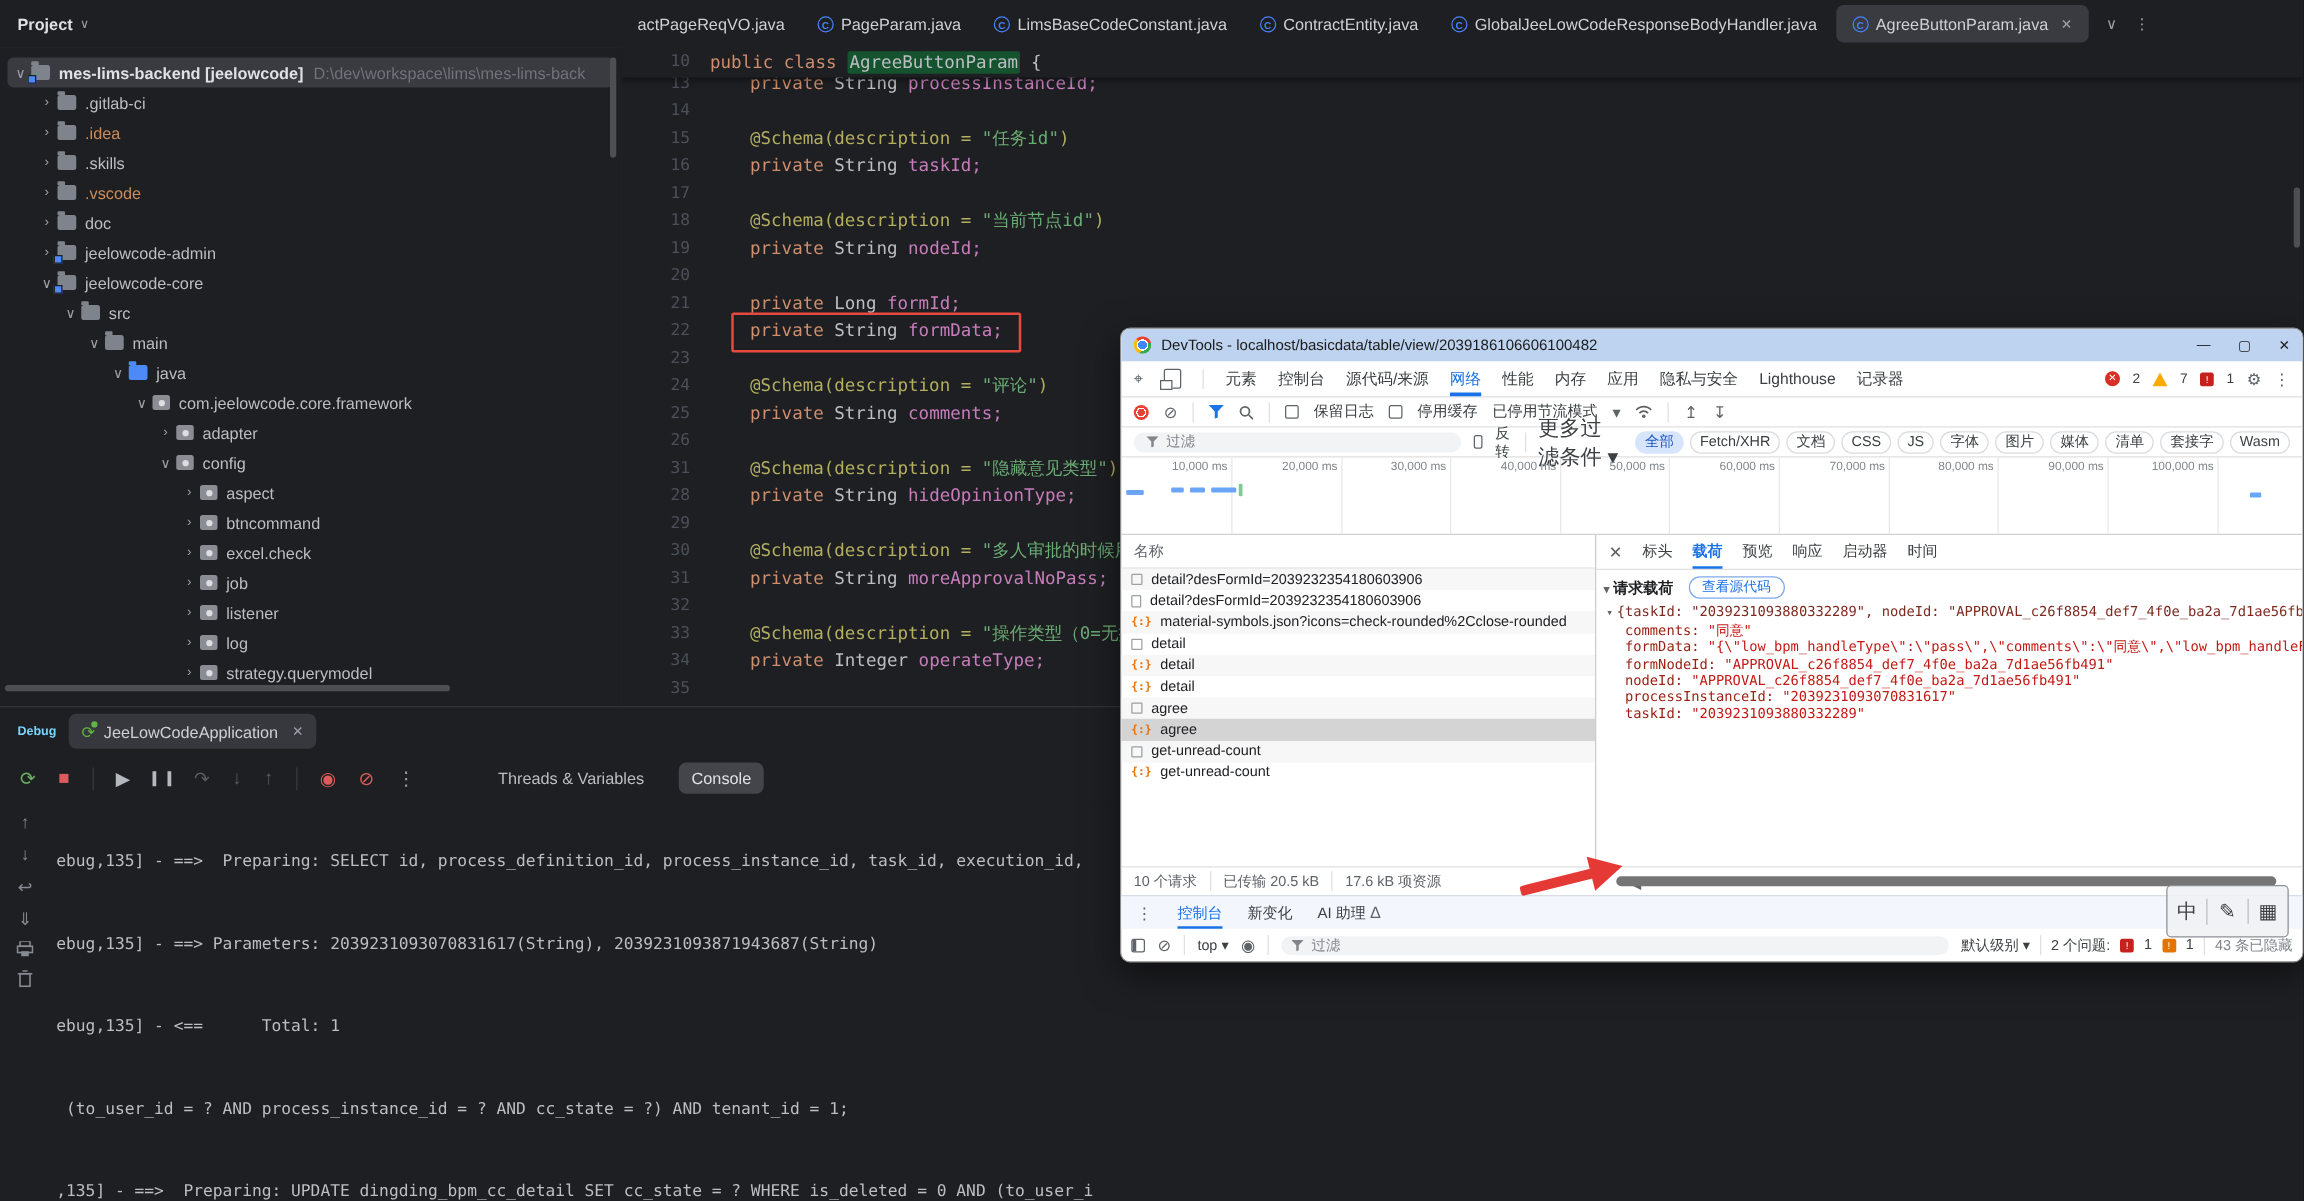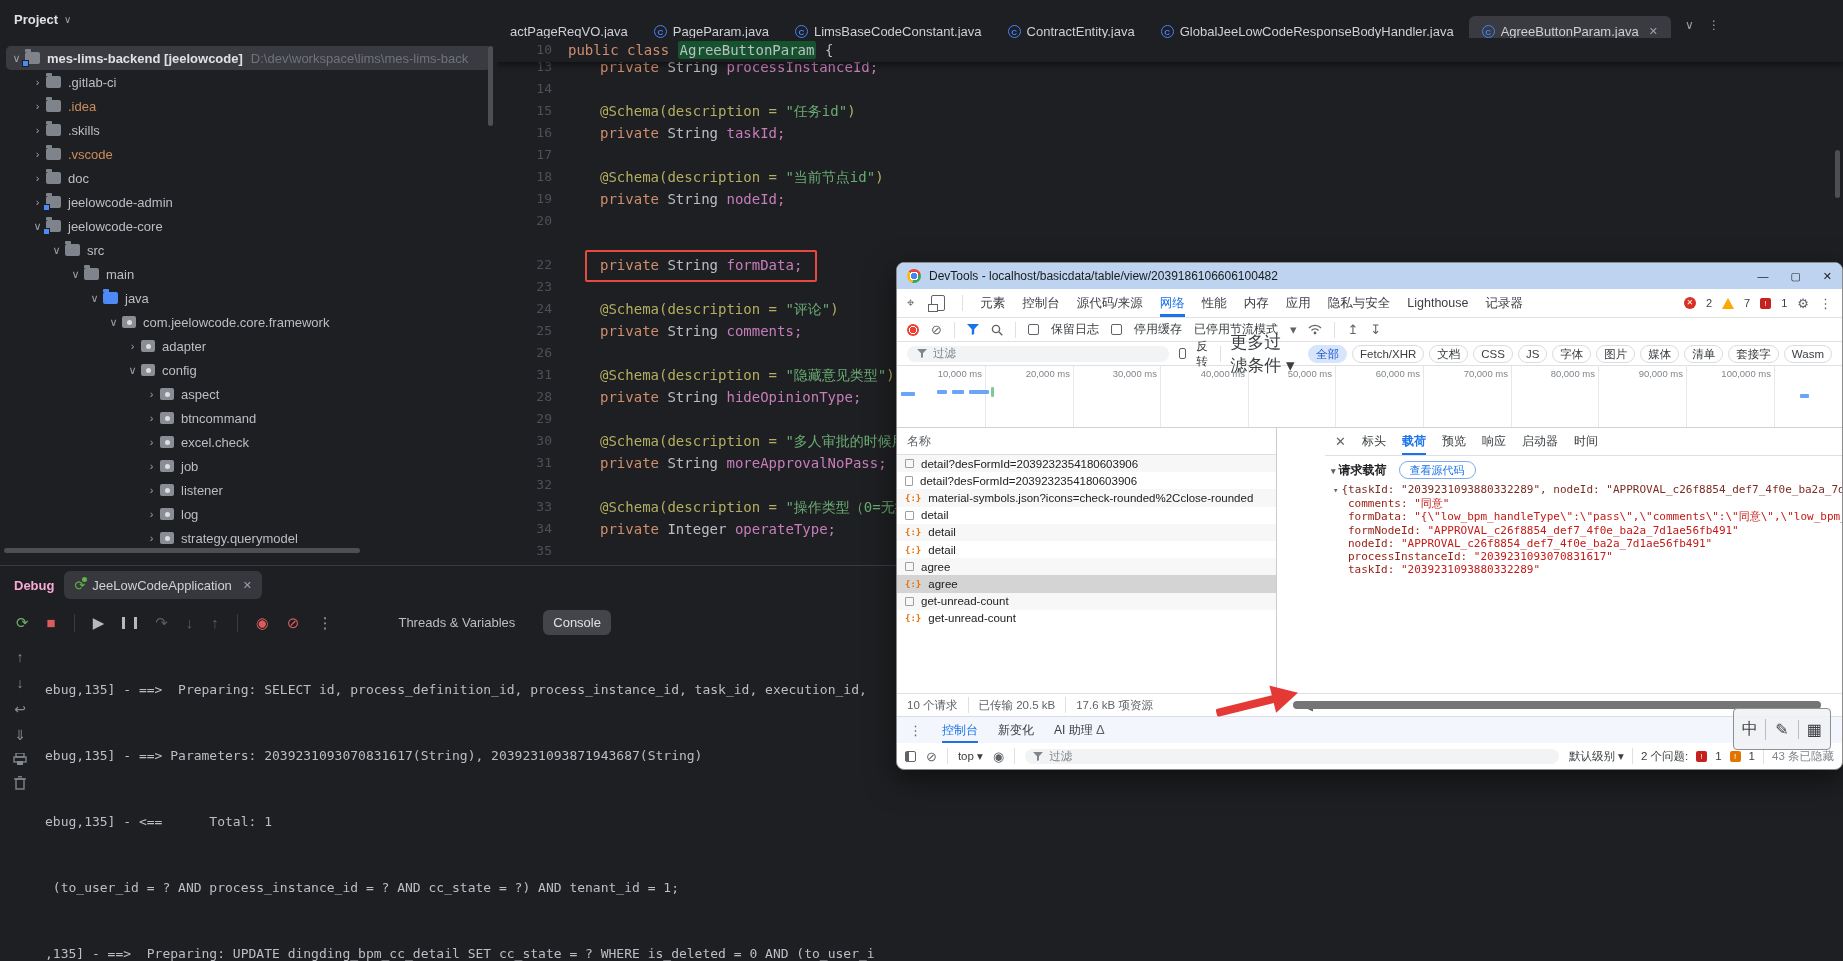--- a/index.html
+++ b/index.html
@@ -3,21 +3,21 @@
 <meta charset="utf-8">
 <style>
   html,body{margin:0;padding:0;background:#101114;}
   #app{position:relative;width:1843px;height:961px;background:#1e1f22;overflow:hidden;
        font-family:"Liberation Sans",sans-serif;color:#bcbec4;}
   
   #topbar{position:absolute;left:0;top:0;width:1843px;height:38px;background:#1e1f22;border-bottom:1px solid #2d2f33;display:flex;}
   #proj-head{width:497px;display:flex;align-items:center;gap:6px;padding-left:14px;box-sizing:border-box;}
   #proj-head .t{font-weight:bold;font-size:13px;color:#dfe1e5;}
   #proj-head .c{font-size:10px;color:#9da0a8;}
-  #tabs{display:flex;flex:1;overflow:hidden;margin-top:12px;}
+  #tabs{display:flex;flex:1;overflow:hidden;}
   .tab{display:flex;align-items:center;gap:6px;padding:0 13px;height:38px;font-size:13px;color:#ced0d6;white-space:nowrap;}
   .tab.active{background:#393b40;border-radius:6px;height:30px;margin:4px 2px;}
   .cicon{width:13px;height:13px;border:1.5px solid #4682fa;border-radius:50%;color:#4682fa;font-size:8px;line-height:13px;text-align:center;font-weight:bold;box-sizing:border-box;}
   .tabx{color:#9da0a8;font-size:11px;margin-left:4px;}
   #tab-end{display:flex;align-items:center;gap:14px;padding:0 12px;color:#9da0a8;font-size:12px;}
   
   #ptree{position:absolute;left:0;top:38px;width:497px;height:527px;background:#1e1f22;border-right:1px solid #2d2f33;overflow:hidden;}
   .trow{display:flex;align-items:center;height:24px;font-size:13px;color:#bcbec4;white-space:nowrap;}
   .trow .chev{width:17px;text-align:center;color:#9da0a8;font-size:11px;flex:none;}
   .fold{flex:none;width:15px;height:12px;background:#7f838c;border-radius:2px;position:relative;margin-right:7px;}
@@ -41,21 +41,21 @@
   .tk-kw{color:#cf8e6d;} .tk-ty{color:#bcbec4;} .tk-fld{color:#c77dbb;}
   .tk-ann{color:#b3ae60;margin-top:12px;} .tk-str{color:#6aab73;} .tk-def{color:#bcbec4;}
   #sticky{position:absolute;left:0;top:0;width:100%;height:24px;background:#1e1f22;box-shadow:0 3px 6px rgba(0,0,0,.45);z-index:3;}
   .clshl{background:#14532d;border-radius:2px;padding:1px 2px;}
   #redbox{position:absolute;left:88px;top:212px;width:228px;height:28px;border:2.5px solid #e8493f;border-radius:2px;z-index:2;}
   #ed-check{position:absolute;right:28px;top:8px;color:#57965c;font-size:14px;}
   #ed-scroll{position:absolute;right:3px;top:112px;width:5px;height:48px;background:#4d4f52;border-radius:3px;}
   
   #debug{position:absolute;left:0;top:565px;width:1843px;height:396px;background:#1e1f22;border-top:1px solid #393b40;}
   #dbg-head{position:relative;height:38px;display:flex;align-items:center;gap:10px;padding-left:14px;background:#1e1f22;z-index:2;}
-  #dbg-head .t{font-weight:bold;font-size:13px;color:#f9a8d4;}
+  #dbg-head .t{font-weight:bold;font-size:10px;color:#7dd3fc;}
   .sess{display:flex;align-items:center;gap:7px;background:#36383d;border-radius:6px;height:28px;padding:0 10px;font-size:13px;color:#ced0d6;}
   .bugico{position:relative;color:#62b543;font-size:13px;}
   .bugico::after{content:"";position:absolute;right:-2px;top:-1px;width:5px;height:5px;border-radius:50%;background:#62b543;}
   #dbg-tools{position:relative;height:37px;display:flex;align-items:center;gap:18px;padding-left:16px;background:#1e1f22;z-index:2;font-size:15px;}
   .dsep{width:1px;height:18px;background:#393b40;}
   .ico-g{color:#9da0a8;} .ico-dis{color:#5a5d63;} .ico-red{color:#db5c5c;} .ico-green{color:#6cae62;} .ico-w{color:#b4b8bf;}
   .ico-pause{width:9px;height:12px;border-left:3px solid #b4b8bf;border-right:3px solid #b4b8bf;}
   .dtab{font-size:13px;color:#bcbec4;padding:5px 10px;}
   .dtab.sel{background:#43454a;border-radius:6px;color:#dfe1e5;}
   
@@ -83,21 +83,21 @@
   #dt-filter{height:23px;display:flex;align-items:center;gap:10px;padding:0 10px;border-bottom:1px solid #e0e0e0;font-size:11.5px;}
   .fpill{display:flex;align-items:center;gap:6px;background:#f1f3f4;border-radius:12px;height:16px;width:412px;padding:0 10px;color:#80868b;}
   .chips{display:flex;align-items:center;gap:5px;}
   .chipf{border:1px solid #dadce0;border-radius:9px;padding:0 7px;height:16px;line-height:16px;color:#3c4043;white-space:nowrap;}
   .chipf.on{background:#d7e5fc;border-color:#d7e5fc;color:#1a56c4;}
   #dt-timeline{position:relative;height:61px;border-bottom:1px solid #cfd1d4;overflow:hidden;}
   .gl{position:absolute;top:0;bottom:0;width:1px;background:#e8e8e8;}
   .gtick{position:absolute;top:2px;font-size:9.5px;color:#80868b;text-align:right;width:70px;}
   .tbar{position:absolute;height:4px;border-radius:1px;background:#6aa5f8;}
   .tbar.g{background:#81c995;}
-  #dt-main{position:relative;height:265px;display:flex;gap:48px;}
+  #dt-main{position:relative;height:265px;display:flex;}
   #req-list{width:380px;position:relative;border-right:1px solid #c9ccd1;box-sizing:border-box;overflow:hidden;}
   #req-head{height:27px;line-height:27px;padding-left:10px;font-size:12px;color:#5f6368;border-bottom:1px solid #e0e0e0;box-sizing:border-box;}
   .req{display:flex;align-items:center;height:17.2px;font-size:11.5px;color:#202124;padding-left:8px;gap:7px;white-space:nowrap;overflow:hidden;}
   .req:nth-child(even){background:#f7f7f7;}
   .req.selected{background:#d4d4d4;}
   .ric-box{flex:none;width:9px;height:9px;border:1.3px solid #9aa0a6;border-radius:1px;box-sizing:border-box;}
   .ric-doc{flex:none;width:8px;height:10px;border:1.2px solid #9aa0a6;border-radius:1px;background:#fff;box-sizing:border-box;}
   .ric-json{flex:none;color:#e8710a;font:bold 9px/10px "DejaVu Sans Mono",monospace;}
   #req-details{flex:1;position:relative;overflow:hidden;}
   #det-tabs{height:27px;display:flex;align-items:center;gap:16px;padding:0 10px;border-bottom:1px solid #e0e0e0;font-size:12px;}
@@ -308,20 +308,24 @@
         <span class="ln">18</span>
         <span class="cd"><span class="tk-ann">@Schema(description = </span><span class="tk-str">"当前节点id"</span><span class="tk-ann">)</span></span>
       </div>
     <div class="cl" style="top:150px">
         <span class="ln">19</span>
         <span class="cd"><span class="tk-kw">private </span><span class="tk-ty">String </span><span class="tk-fld">nodeId;</span></span>
       </div>
     <div class="cl" style="top:172px">
         <span class="ln">20</span>
       </div>
+    <div class="cl" style="top:194px">
+        <span class="ln">21</span>
+        <span class="cd"><span class="tk-kw">private </span><span class="tk-ty">Long </span><span class="tk-fld">formId;</span></span>
+      </div>
     <div class="cl" style="top:216px">
         <span class="ln">22</span>
         <span class="cd"><span class="tk-kw">private </span><span class="tk-ty">String </span><span class="tk-fld">formData;</span></span>
       </div>
     <div class="cl" style="top:238px">
         <span class="ln">23</span>
       </div>
     <div class="cl" style="top:260px">
         <span class="ln">24</span>
         <span class="cd"><span class="tk-ann">@Schema(description = </span><span class="tk-str">"评论"</span><span class="tk-ann">)</span></span>

